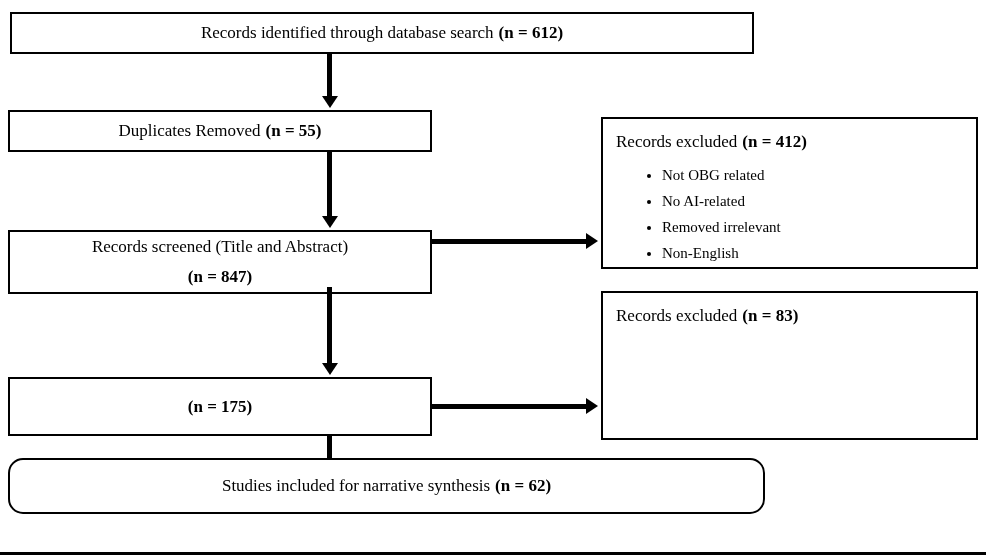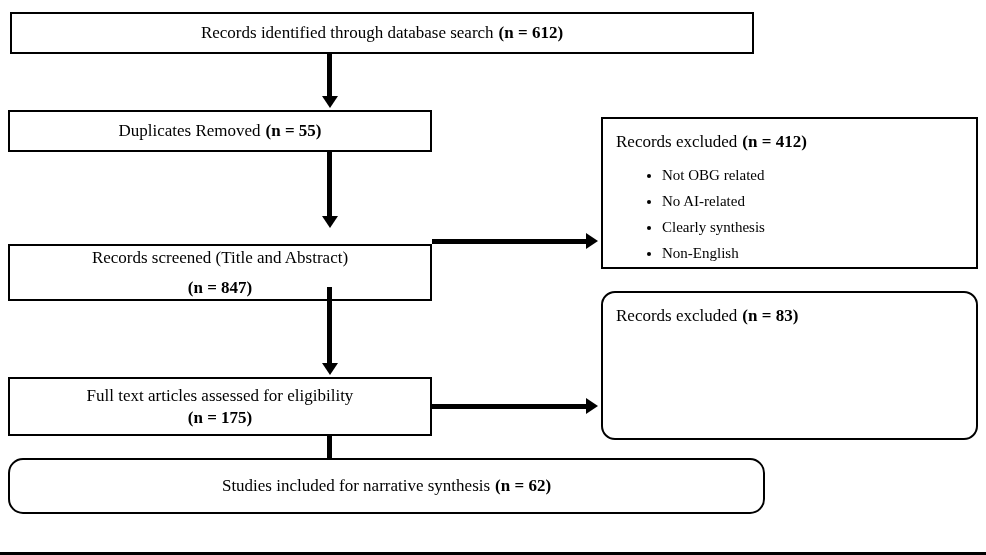--- a/index.html
+++ b/index.html
@@ -29,28 +29,28 @@
     align-items: center;
     justify-content: center;
     text-align: center;
   }
   .count { font-weight: bold; }
   .inline { margin-left: 5px; }
 
   
   #b-identified { left: 10px;  top: 12px;  width: 744px; height: 42px; }
   #b-duplicates { left: 8px;   top: 110px; width: 424px; height: 42px; }
-  #b-screened   { left: 8px;   top: 244px; width: 424px; height: 57px; gap: 8px; }
+  #b-screened   { left: 8px;   top: 230px; width: 424px; height: 64px; gap: 8px; }
   #b-fulltext   { left: 8px;   top: 377px; width: 424px; height: 59px; }
   #b-included   { left: 8px;   top: 458px; width: 757px; height: 56px; border-radius: 15px; }
 
   
   .excl-box { padding: 12px 10px 10px 13px; }
   #b-excl1 { left: 601px; top: 117px; width: 377px; height: 152px; }
-  #b-excl2 { left: 601px; top: 291px; width: 377px; height: 149px; border-radius: 14px; }
+  #b-excl2 { left: 601px; top: 291px; width: 377px; height: 149px; }
   .excl-list {
     list-style: disc;
     margin: 13px 0 0 0;
     padding-left: 46px;
   }
   .excl-list li { margin-bottom: 7px; font-size: 15px; }
 
   
   .vline { position: absolute; width: 5px; background: #000000; }
   .vhead {
@@ -112,30 +112,29 @@
   <div class="hline" id="h1-line"></div>
   <div class="hhead" id="h1-head"></div>
 
   <div class="box excl-box" id="b-excl1">
     <div class="excl-title">
       <span>Records excluded</span><span class="count inline">(n = 412)</span>
     </div>
     <ul class="excl-list">
       <li>Not OBG related</li>
       <li>No AI-related</li>
-      <li>Clearly synthesis</li>
+      <li>Removed irrelevant</li>
       <li>Non-English</li>
     </ul>
   </div>
 
   <div class="vline" id="a3-line"></div>
   <div class="vhead" id="a3-head"></div>
 
   <div class="box flow-box" id="b-fulltext">
-    <div>Full text articles assessed for eligibility</div>
     <div class="count">(n = 175)</div>
   </div>
 
   <div class="hline" id="h2-line"></div>
   <div class="hhead" id="h2-head"></div>
 
   <div class="box excl-box" id="b-excl2">
     <div class="excl-title">
       <span>Records excluded</span><span class="count inline">(n = 83)</span>
     </div>

